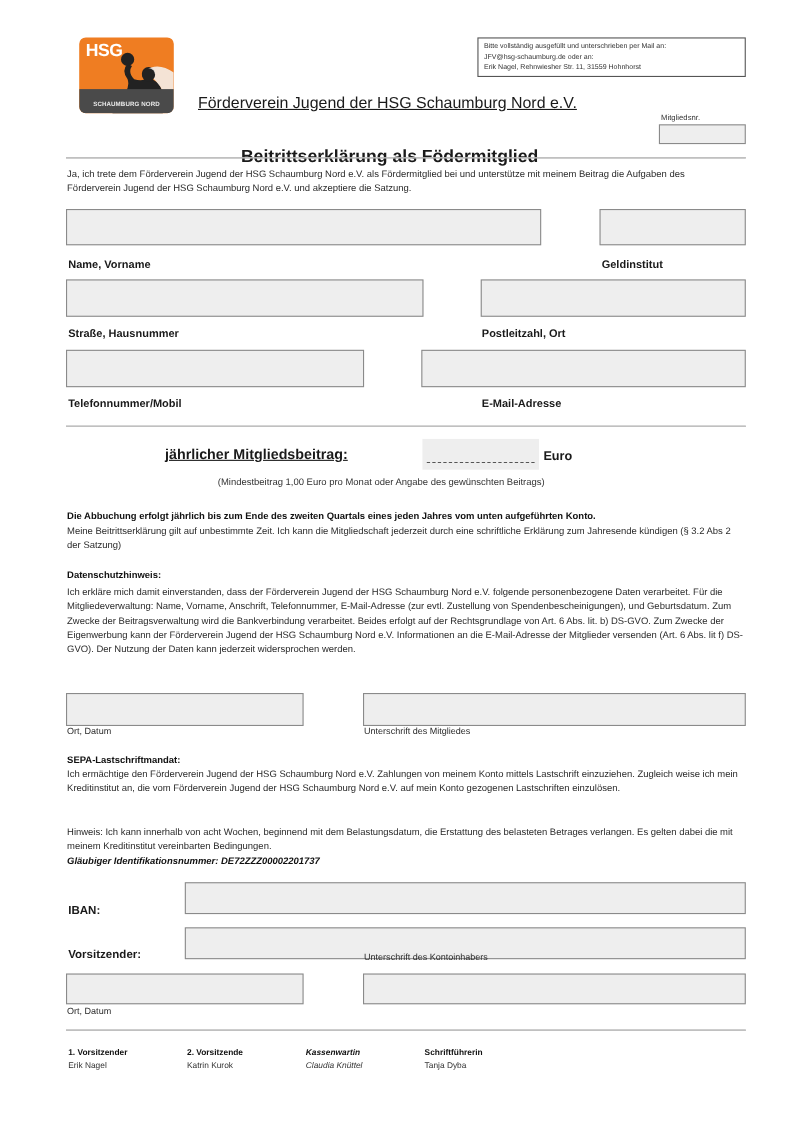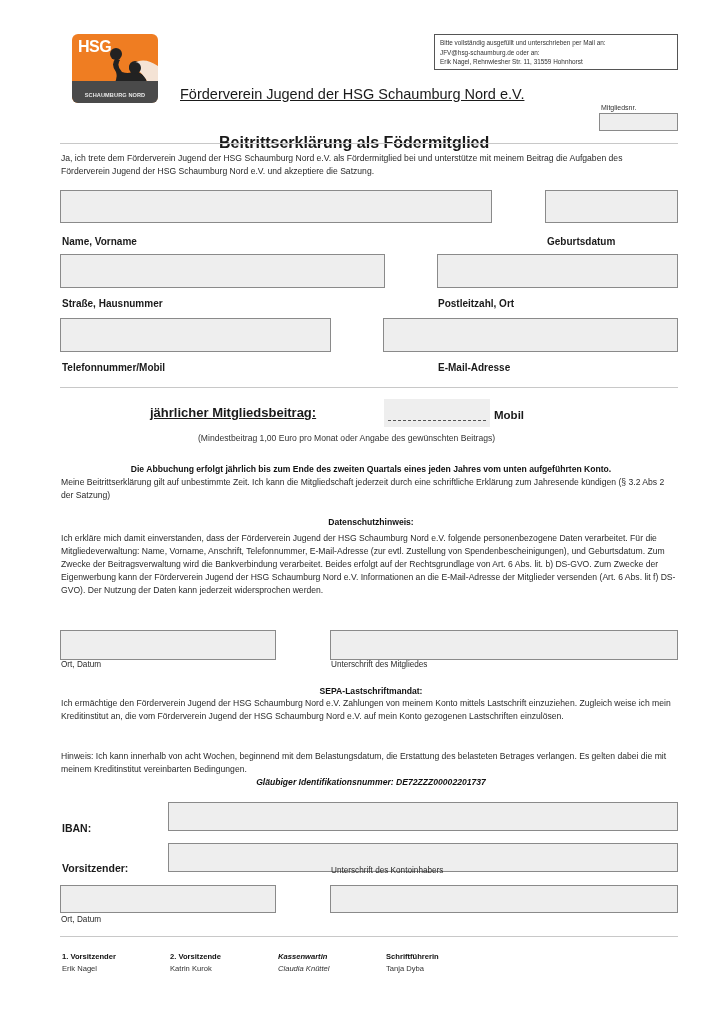--- a/index.html
+++ b/index.html
@@ -4,21 +4,21 @@
 <style>
   * { box-sizing: border-box; margin: 0; padding: 0; }
   html, body { width: 724px; height: 1024px; background: #ffffff; overflow: hidden; }
   body { position: relative; font-family: "Liberation Sans", sans-serif; color: #1a1a1a; }
   .abs { position: absolute; }
   .field { position: absolute; background: #eeeeee; border: 1px solid #8a8a8a; }
   .hr { position: absolute; left: 60px; width: 618px; height: 1px; background: #8c8c8c; border-bottom: 1px solid #c8c8c8; }
   .lbl-b { position: absolute; font-size: 10px; font-weight: bold; color: #1a1a1a; }
   .small { position: absolute; font-size: 8.2px; color: #2a2a2a; }
   .para { position: absolute; left: 61px; width: 620px; font-size: 8.6px; line-height: 13px; color: #2a2a2a; }
-  .parab { font-weight: bold; color: #111; text-align: center; }
+  .parab { font-weight: bold; color: #111; }
 
   
   .logo { left: 72px; top: 34px; width: 86px; height: 69px; border-radius: 6px; overflow: hidden; background: #ef7d22; }
   .logo .hsg { position: absolute; left: 6px; top: 4px; font-size: 16px; font-weight: bold; color: #ffffff; letter-spacing: -0.5px; font-family: "Liberation Sans", sans-serif; }
   .logo .bottom { position: absolute; left: 0; bottom: 0; width: 100%; height: 22px; background: #4a4a4a; }
   .logo .bottom-text { position: absolute; left: 0; bottom: 5px; width: 100%; text-align: center; font-size: 5.6px; font-weight: bold; color: #e8e8e8; letter-spacing: 0.1px; }
   .logo svg { position: absolute; left: 0; top: 0; }
 
   .notebox { left: 434px; top: 34px; width: 244px; height: 36px; border: 1px solid #555; padding: 3px 5px; }
   .notebox div { font-size: 6.4px; line-height: 9.5px; color: #333; }
@@ -64,39 +64,39 @@
 <div class="abs mitglied-lbl">Mitgliedsnr.</div>
 <div class="field" style="left:599px; top:113px; width:79px; height:18px;"></div>
 
 <div class="hr" style="top:143px;"></div>
 
 <div class="para" style="top:152px; width:610px;">Ja, ich trete dem Förderverein Jugend der HSG Schaumburg Nord e.V. als Fördermitglied bei und unterstütze mit meinem Beitrag die Aufgaben des Förderverein Jugend der HSG Schaumburg Nord e.V. und akzeptiere die Satzung.</div>
 
 <div class="field" style="left:60px; top:190px; width:432px; height:33px;"></div>
 <div class="field" style="left:545px; top:190px; width:133px; height:33px;"></div>
 <div class="lbl-b" style="left:62px; top:236px;">Name, Vorname</div>
-<div class="lbl-b" style="left:547px; top:236px;">Geburtsdatum</div>
+<div class="lbl-b" style="left:547px; top:236px;">Geldinstitut</div>
 
 <div class="field" style="left:60px; top:254px; width:325px; height:34px;"></div>
 <div class="field" style="left:437px; top:254px; width:241px; height:34px;"></div>
 <div class="lbl-b" style="left:62px; top:298px;">Straße, Hausnummer</div>
 <div class="lbl-b" style="left:438px; top:298px;">Postleitzahl, Ort</div>
 
 <div class="field" style="left:60px; top:318px; width:271px; height:34px;"></div>
 <div class="field" style="left:383px; top:318px; width:295px; height:34px;"></div>
 <div class="lbl-b" style="left:62px; top:362px;">Telefonnummer/Mobil</div>
 <div class="lbl-b" style="left:438px; top:362px;">E-Mail-Adresse</div>
 
 <div class="hr" style="top:387px;"></div>
 
 <div class="abs beitrag-lbl">jährlicher Mitgliedsbeitrag:</div>
 <div class="abs beitrag-field">
   <div class="beitrag-line"></div>
 </div>
-<div class="abs euro">Mobil</div>
+<div class="abs euro">Euro</div>
 <div class="abs mindest">(Mindestbeitrag 1,00 Euro pro Monat oder Angabe des gewünschten Beitrags)</div>
 
 <div class="para parab" style="top:463px;">Die Abbuchung erfolgt jährlich bis zum Ende des zweiten Quartals eines jeden Jahres vom unten aufgeführten Konto.</div>
 <div class="para" style="top:476px; width:612px;">Meine Beitrittserklärung gilt auf unbestimmte Zeit. Ich kann die Mitgliedschaft jederzeit durch eine schriftliche Erklärung zum Jahresende kündigen (§ 3.2 Abs 2 der Satzung)</div>
 
 <div class="para parab" style="top:516px;">Datenschutzhinweis:</div>
 <div class="para" style="top:532px; width:620px;">Ich erkläre mich damit einverstanden, dass der Förderverein Jugend der HSG Schaumburg Nord e.V. folgende personenbezogene Daten verarbeitet. Für die Mitgliedeverwaltung: Name, Vorname, Anschrift, Telefonnummer, E-Mail-Adresse (zur evtl. Zustellung von Spendenbescheinigungen),  und Geburtsdatum. Zum Zwecke der Beitragsverwaltung wird die Bankverbindung verarbeitet. Beides erfolgt auf der Rechtsgrundlage von Art. 6 Abs. lit. b) DS-GVO. Zum Zwecke der Eigenwerbung kann der Förderverein Jugend der HSG Schaumburg Nord e.V. Informationen an die E-Mail-Adresse der Mitglieder versenden (Art. 6 Abs. lit f) DS-GVO). Der Nutzung der Daten kann jederzeit widersprochen werden.</div>
 
 <div class="field" style="left:60px; top:630px; width:216px; height:30px;"></div>
 <div class="field" style="left:330px; top:630px; width:348px; height:30px;"></div>

